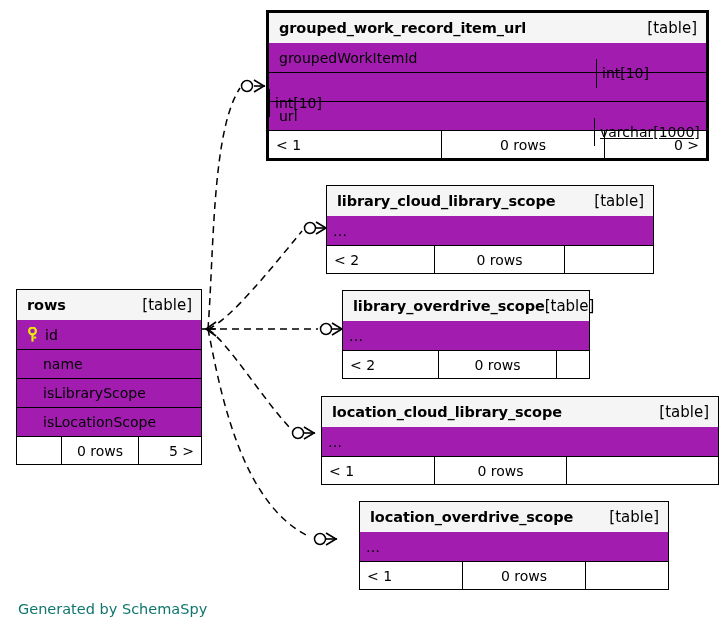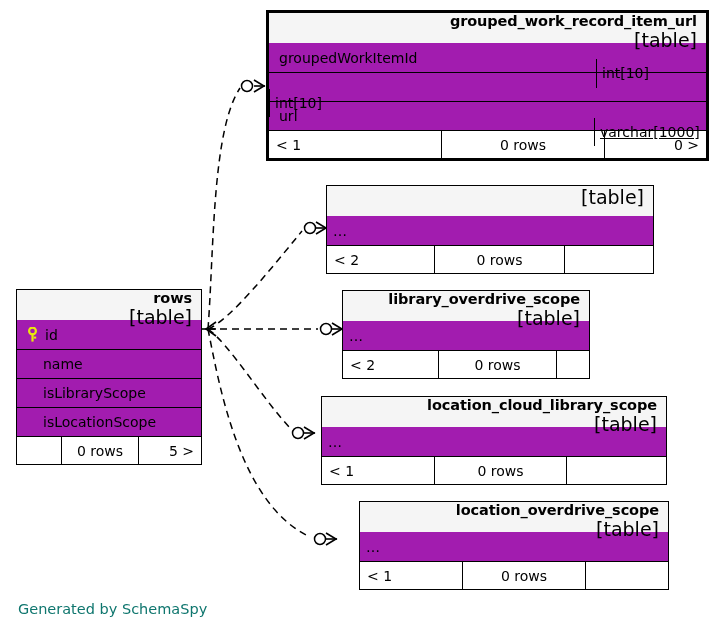--- a/index.html
+++ b/index.html
@@ -43,37 +43,36 @@
     align-items: center;
     box-sizing: border-box;
     height: 29px;
     border-top: 1px solid #000000;
     background: #a21caf;
   }
   .trow.first { border-top: none; }
 
   .thead {
     display: flex;
-    align-items: flex-end;
+    align-items: center;
     justify-content: space-between;
     box-sizing: border-box;
     height: 30px;
     background: #f5f5f5;
     padding: 0 9px 0 10px;
-    flex-direction: column;
   }
   .tname {
     font-weight: bold;
     font-size: 14.5px;
     color: #000000;
     letter-spacing: -0.1px;
     white-space: nowrap;
   }
   .ttag {
-    font-size: 19px;
+    font-size: 15px;
     color: #000000;
     white-space: nowrap;
   }
 
   .colname {
     flex: 1 1 auto;
     display: flex;
     align-items: center;
     padding-left: 10px;
     font-size: 14px;
@@ -219,20 +218,21 @@
     </div>
     <div class="tfoot">
       <span class="fc left" style="width:172px;">&lt; 1</span>
       <span class="fc mid" style="width:163px;">0 rows</span>
       <span class="fc right" style="flex:1 1 auto;">0 &gt;</span>
     </div>
   </div>
 
   <div class="tnode" style="left:326px; top:185px; width:328px;">
     <div class="thead">
+      <span class="tname">library_cloud_library_scope</span>
       <span class="ttag">[table]</span>
     </div>
     <div class="trow first">
       <span class="colname ellipsis">…</span>
     </div>
     <div class="tfoot">
       <span class="fc left" style="width:107px;">&lt; 2</span>
       <span class="fc mid" style="width:130px;">0 rows</span>
       <span class="fc right" style="flex:1 1 auto;"></span>
     </div>
@@ -279,21 +279,21 @@
     <div class="trow">
       <span class="colname" style="padding-left:26px;">isLocationScope</span>
     </div>
     <div class="tfoot">
       <span class="fc left" style="width:44px;"></span>
       <span class="fc mid" style="width:77px;">0 rows</span>
       <span class="fc right" style="flex:1 1 auto;">5 &gt;</span>
     </div>
   </div>
 
-  <div class="tnode" style="left:321px; top:396px; width:346px;">
+  <div class="tnode" style="left:321px; top:396px; width:398px;">
     <div class="thead">
       <span class="tname">location_cloud_library_scope</span>
       <span class="ttag">[table]</span>
     </div>
     <div class="trow first">
       <span class="colname ellipsis">…</span>
     </div>
     <div class="tfoot">
       <span class="fc left" style="width:112px;">&lt; 1</span>
       <span class="fc mid" style="width:132px;">0 rows</span>

